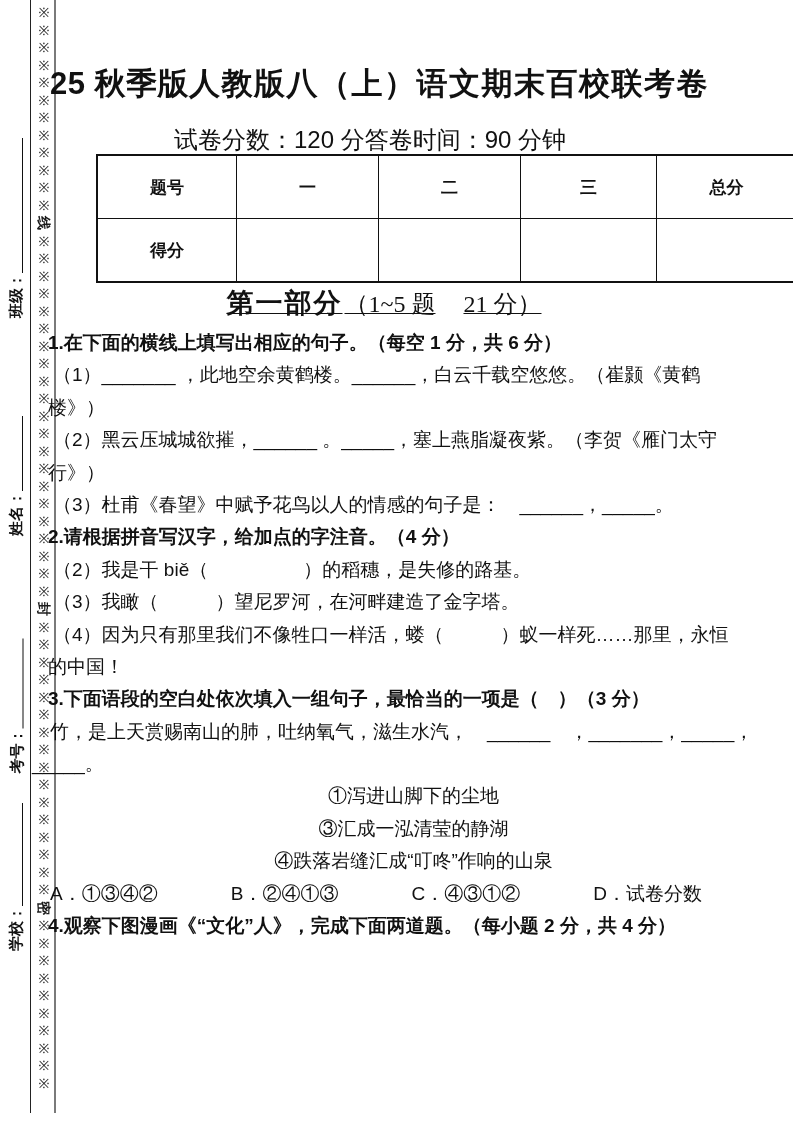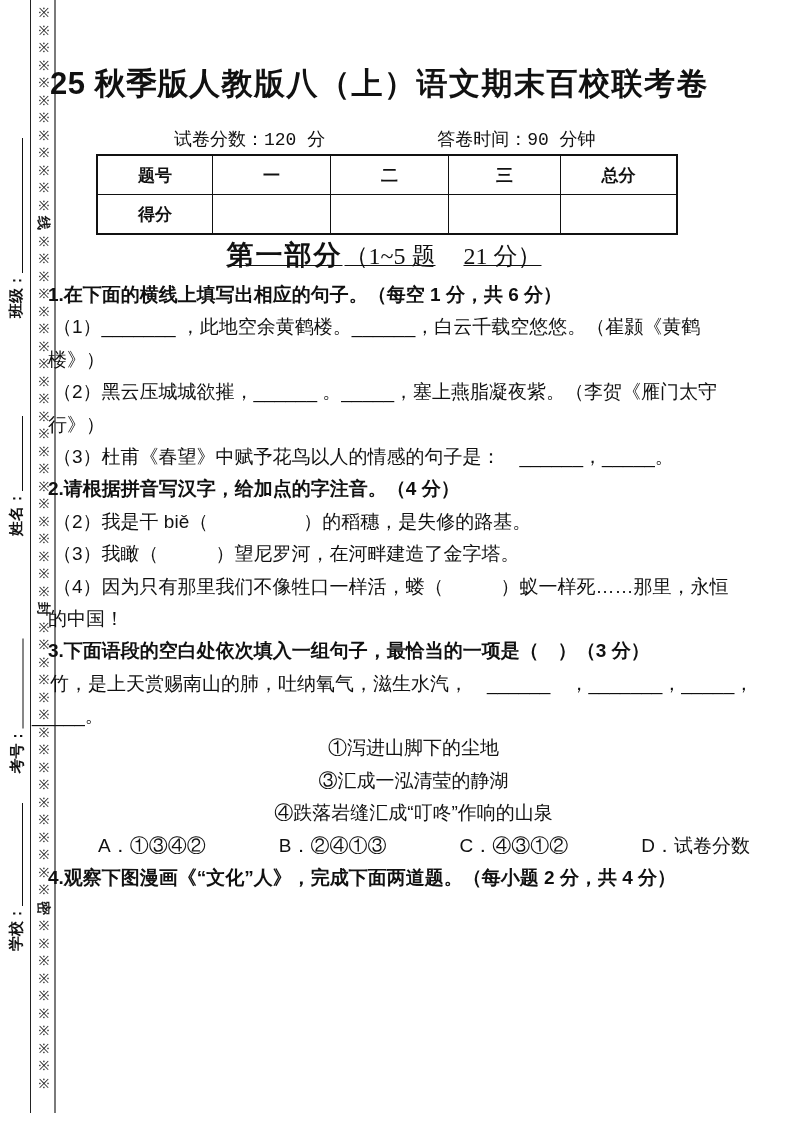--- a/index.html
+++ b/index.html
@@ -30,48 +30,48 @@
   }
   .field-line{flex:1;border-bottom:1.5px solid #111;height:55%;}
   
   .content{position:absolute;left:48px;top:0;width:728px;}
   .title{
     margin:64px 0 0 2px;font-size:31px;line-height:40px;white-space:nowrap;
     font-weight:700;letter-spacing:0.5px;
   }
   .title .main{font-weight:900;letter-spacing:1.5px;}
   .info-row{
-    display:flex;gap:112px;margin:26px 0 4px 126px;
-    font-size:18px;line-height:20px;font-weight:400;white-space:nowrap;font-family:Liberation Mono, monospace;
+    display:flex;margin:26px 0 4px 126px;
+    font-size:24px;line-height:20px;font-weight:400;white-space:nowrap;
   }
   table.score{
     margin-left:48px;border-collapse:collapse;table-layout:fixed;width:574px;
     border:2px solid #111;
   }
   table.score td{
     border:1.2px solid #111;height:38px;text-align:center;vertical-align:middle;
-    font-weight:bold;font-size:17px;padding:0;
+    font-weight:bold;font-size:17px;padding:12px;
   }
   .section-head{
     text-align:center;margin:4px 56px 4px 0;line-height:32px;white-space:nowrap;
     font-family:"Liberation Serif",serif;
     text-decoration:underline;
   }
   .section-name{font-size:27px;font-weight:900;letter-spacing:2px;}
   .section-range{font-size:24px;margin-left:2px;}
   .section-points{font-size:24px;margin-left:28px;}
   .lines{margin-top:4px;}
   .ln{height:32.4px;line-height:32.4px;font-size:19px;white-space:nowrap;}
   .ln.stem{font-weight:700;}
   .ln.item{padding-left:5px;}
   .ln.body{padding-left:2px;}
   .ln.numbered{padding-left:3px;text-align:center;}
   .ln.cont{padding-left:0;}
   .ln.contline{margin-left:-16px;}
-  .ln.options{display:flex;justify-content:space-between;width:652px;padding-left:2px;margin-left:48px;}
+  .ln.options{display:flex;justify-content:space-between;width:652px;padding-left:2px;}
 </style>
 </head>
 <body>
 
 <div class="page">
 
   <div class="v-line left"></div>
   <div class="v-line right"></div>
   <div class="seal-column">
       <span class="seal-marker">※</span>

